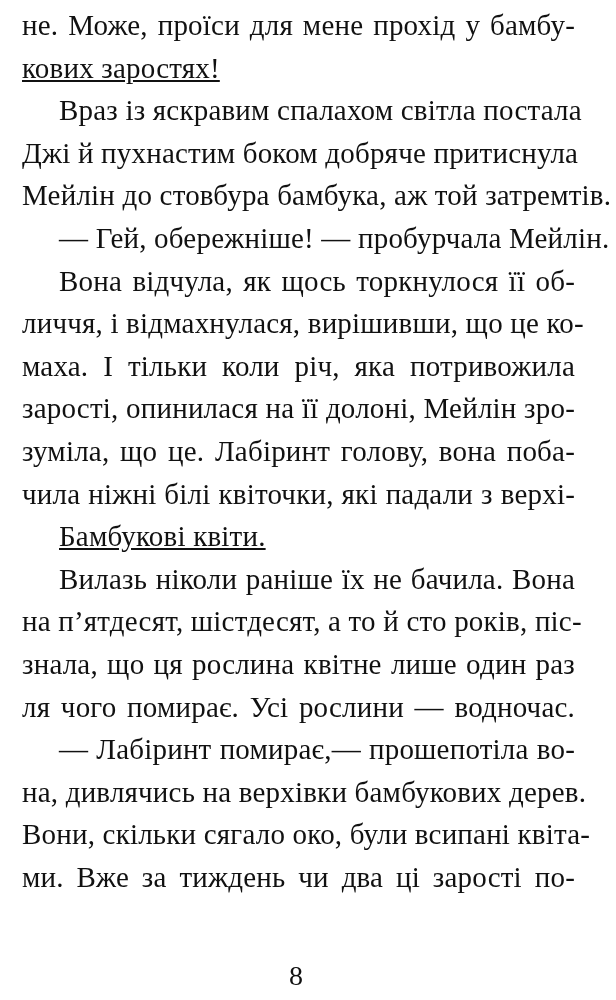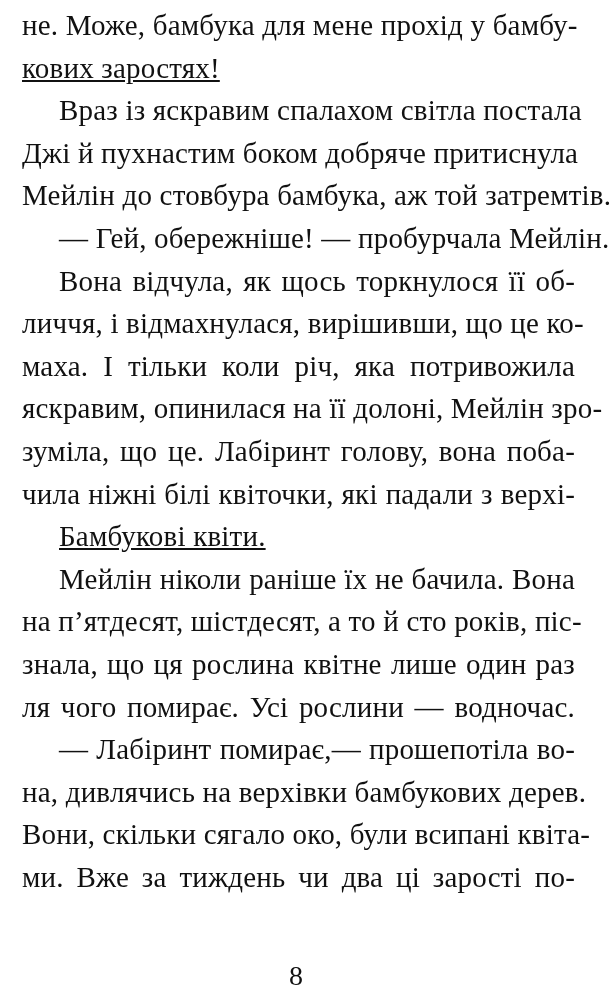--- a/index.html
+++ b/index.html
@@ -45,34 +45,34 @@
       top: 958px;
       text-align: center;
       font-size: 28px;
       line-height: 36px;
     }
   </style>
 </head>
 <body>
 
 <div class="page-text" id="page-body">
-    <span class="line">не. Може, бамбука для мене прохід у бамбу-</span>
+    <span class="line">не. Може, проїси для мене прохід у бамбу-</span>
     <span class="line last">кових заростях!</span>
     <span class="line indent">Враз із яскравим спалахом світла постала</span>
     <span class="line">Джі й пухнастим боком добряче притиснула</span>
     <span class="line">Мейлін до стовбура бамбука, аж той затремтів.</span>
     <span class="line indent">— Гей, обережніше! — пробурчала Мейлін.</span>
     <span class="line indent">Вона відчула, як щось торкнулося її об-</span>
     <span class="line">личчя, і відмахнулася, вирішивши, що це ко-</span>
     <span class="line">маха. І тільки коли річ, яка потривожила</span>
-    <span class="line">яскравим, опинилася на її долоні, Мейлін зро-</span>
+    <span class="line">зарості, опинилася на її долоні, Мейлін зро-</span>
     <span class="line">зуміла, що це. Лабіринт голову, вона поба-</span>
     <span class="line">чила ніжні білі квіточки, які падали з верхі-</span>
     <span class="line indent last">Бамбукові квіти.</span>
-    <span class="line indent">Мейлін ніколи раніше їх не бачила. Вона</span>
+    <span class="line indent">Вилазь ніколи раніше їх не бачила. Вона</span>
     <span class="line">на п’ятдесят, шістдесят, а то й сто років, піс-</span>
     <span class="line">знала, що ця рослина квітне лише один раз</span>
     <span class="line">ля чого помирає. Усі рослини — водночас.</span>
     <span class="line indent">— Лабіринт помирає,— прошепотіла во-</span>
     <span class="line">на, дивлячись на верхівки бамбукових дерев.</span>
     <span class="line">Вони, скільки сягало око, були всипані квіта-</span>
     <span class="line">ми. Вже за тиждень чи два ці зарості по-</span>
   </div>
 
 <div class="page-number">8</div>

